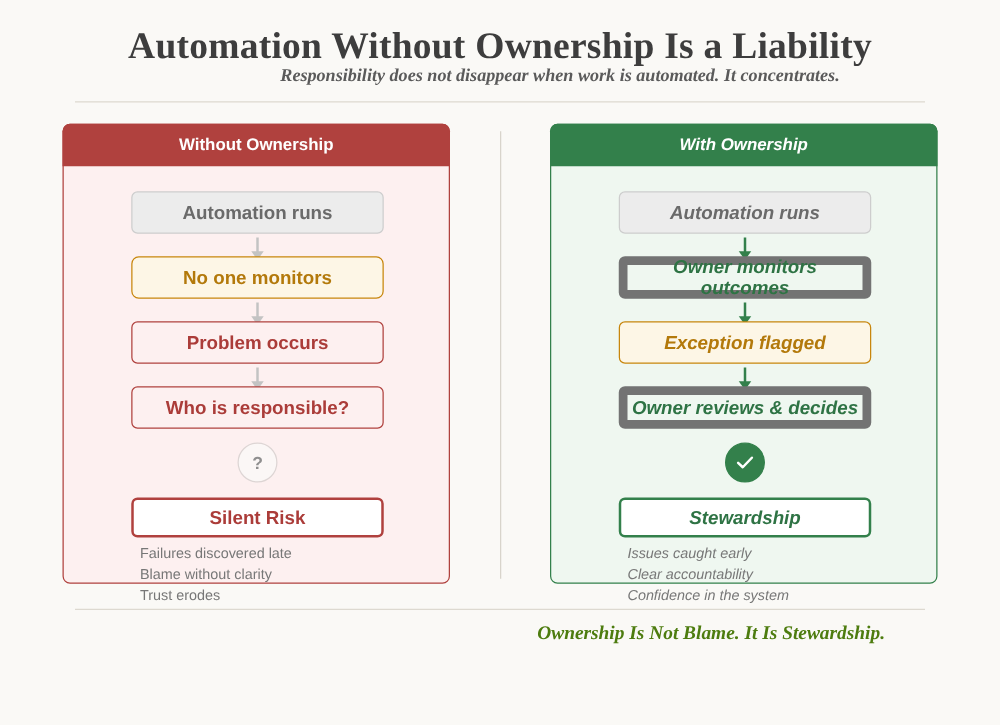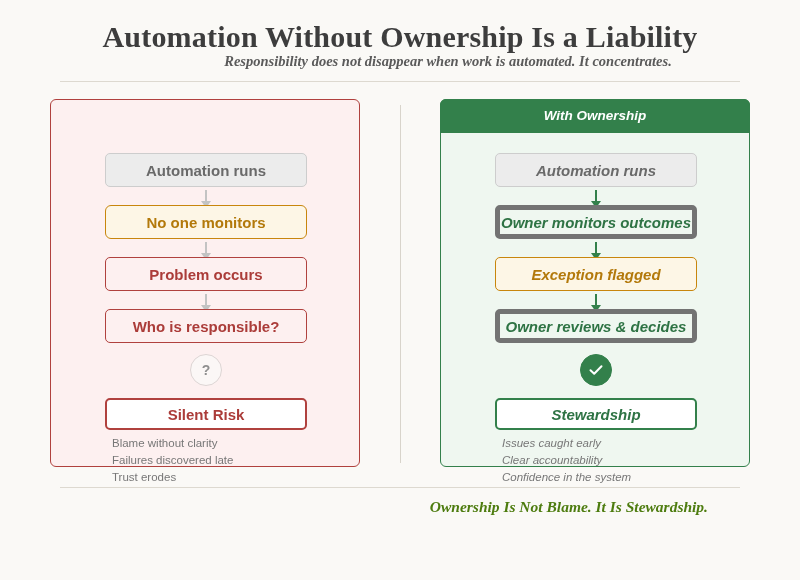--- a/index.html
+++ b/index.html
@@ -135,21 +135,21 @@
     border: 1px solid #c8860d;
     color: #b3790b;
   }
   .node.danger {
     background: #fdf0f0;
     border: 1px solid #b0413e;
     color: #ab3c39;
   }
   .node.good {
     background: #eff7f0;
-    border: 5px solid #737373;
+    border: 7px solid #737373;
     color: #2e7344;
   }
   .node.terminal {
     height: 32px;
     background: #ffffff;
     font-size: 15px;
   }
   .node.terminal.danger { border: 2px solid #b0413e; color: #ab3c39; }
   .node.terminal.good   { border: 2px solid #33804b; color: #2e7344; }
 
@@ -216,20 +216,21 @@
 </head>
 <body>
 
 <div class="stage">
 
   <div class="title">Automation Without Ownership Is a Liability</div>
   <div class="subtitle">Responsibility does not disappear when work is automated. It concentrates.</div>
   <div class="rule-top"></div>
 
   <div class="panel left">
+    <div class="panel-header">Without Ownership</div>
 
     <div class="node neutral" style="left:54px; top:53px;">
       <span>Automation runs</span>
     </div>
     <div class="arrow gray" style="left:150px; top:90px;">
       <span class="shaft"></span>
       <span class="head"></span>
     </div>
 
     <div class="node warn" style="left:54px; top:105px;border-radius:6px;">
@@ -254,22 +255,22 @@
 
     <div class="badge question" style="left:139px; top:254px;">
       <span>?</span>
     </div>
 
     <div class="node terminal danger" style="left:54px; top:298px;">
       <span>Silent Risk</span>
     </div>
 
     <div class="footnotes" style="left:61px; top:335px;">
+      <div>Failures discovered late</div>
       <div>Blame without clarity</div>
-      <div>Failures discovered late</div>
       <div>Trust erodes</div>
     </div>
   </div>
 
   <div class="center-divider"></div>
 
   <div class="panel right">
     <div class="panel-header">With Ownership</div>
 
     <div class="node neutral" style="left:54px; top:53px;">

